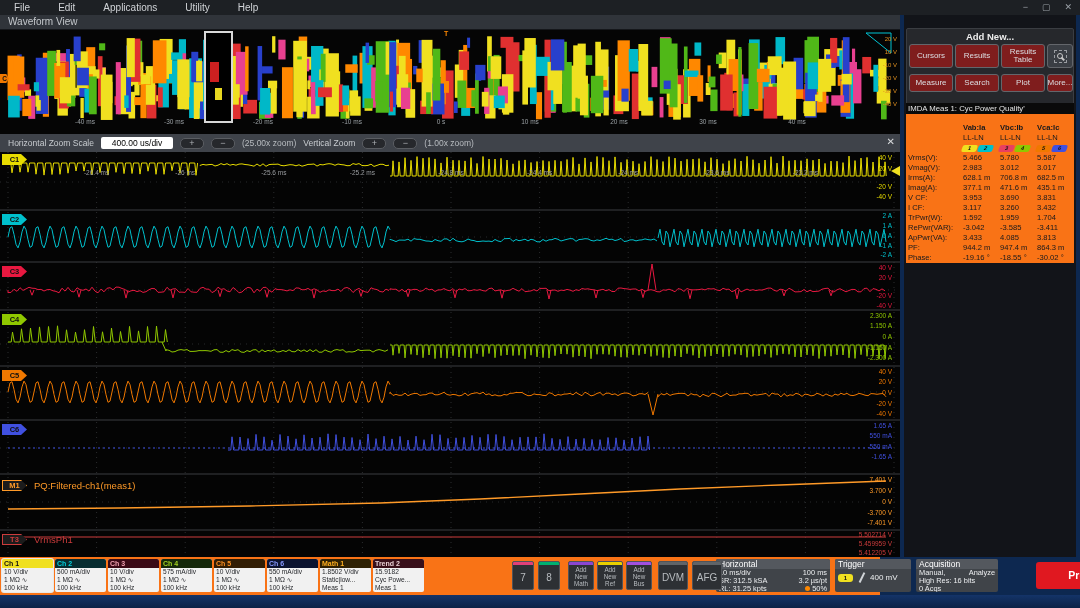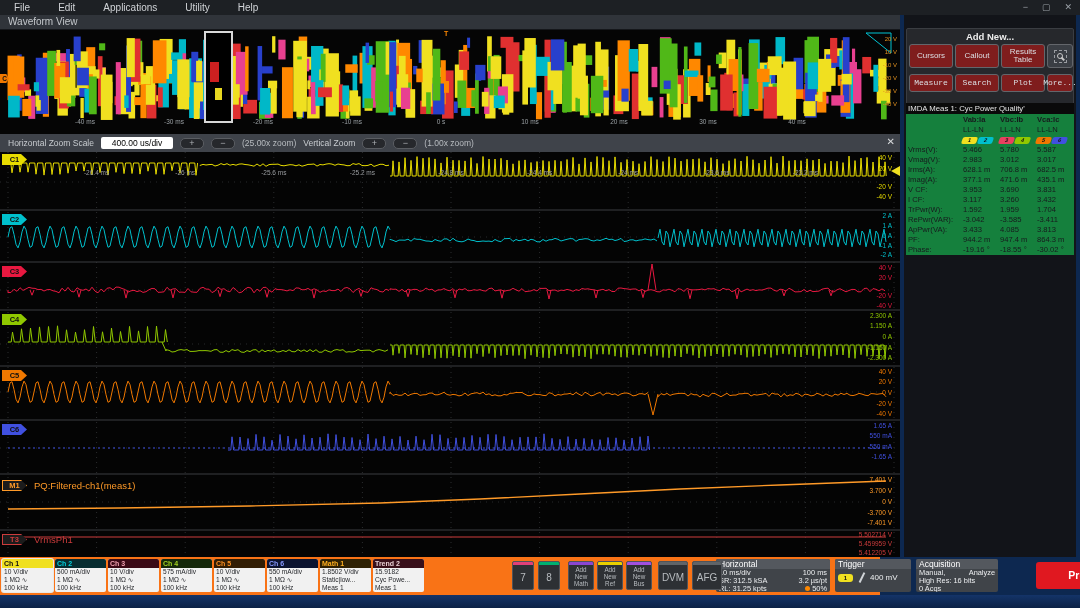--- a/index.html
+++ b/index.html
@@ -40,29 +40,29 @@
   .timelabel{position:absolute;top:17px;transform:translateX(-50%);font-size:6.5px;color:#9a9da0;white-space:nowrap;}
   .tracelabel{position:absolute;left:34px;font-size:9.5px;white-space:nowrap;}
   .trigarrow{position:absolute;right:0;top:14px;width:0;height:0;border-top:5px solid transparent;border-bottom:5px solid transparent;border-right:9px solid #f0e020;}
 
   
   .sidebar{position:absolute;left:904px;top:15px;width:172px;height:542px;background:#121419;}
   .addnew{position:absolute;left:2px;top:13px;width:168px;height:84px;background:#26282c;border:1px solid #3a3d42;border-radius:2px;}
   .an-title{position:absolute;left:0;top:2px;width:100%;text-align:center;color:#ececec;font-size:9.5px;font-weight:bold;}
   .an-btn{position:absolute;background:#7f1d1d;border:1px solid #63666b;border-radius:3px;color:#dcdfe3;font-size:8px;display:flex;align-items:center;justify-content:center;text-align:center;line-height:8.5px;}
   .r1{top:15px;height:24px;}
-  .r2{top:45px;height:18px;font-family:Liberation Mono, monospace;}
+  .r2{top:45px;height:18px;}
   .zoomsel{position:absolute;left:140px;top:15px;width:26px;height:24px;background:#3a3e44;border:1px solid #63666b;border-radius:3px;display:flex;align-items:center;justify-content:center;}
   .magbox{width:13px;height:13px;border:1px dashed #9a9da2;position:relative;}
   .mag{position:absolute;left:2px;top:2px;width:6px;height:6px;border:1.5px solid #c8c8c8;border-radius:50%;}
   .mag::after{content:"";position:absolute;width:4px;height:1.5px;background:#c8c8c8;transform:rotate(45deg);right:-3px;bottom:-2px;}
 
   .meas{position:absolute;left:2px;top:88px;width:168px;}
   .meas-title{height:11px;background:#0a0a0a;color:#e4e4e4;font-size:7.8px;line-height:11px;padding-left:2px;white-space:nowrap;}
-  .meas-body{background:#15803d;color:#17191d;padding-top:1px;}
+  .meas-body{background:#f97316;color:#17191d;padding-top:9px;}
   .mrow{display:flex;height:10px;line-height:10px;font-size:7.6px;}
   .mlabel{width:56px;padding-left:2px;white-space:nowrap;}
   .mcell{width:37px;padding-left:1px;white-space:nowrap;}
   .mhead .mcell{font-weight:bold;}
   .bprow{display:flex;height:10px;}
   .bpcell{width:37px;display:flex;align-items:center;}
   .bp{display:inline-block;width:15px;height:7px;border-radius:2px;transform:skewX(-18deg);font-size:5.5px;line-height:7px;text-align:center;color:#101010;font-weight:bold;margin-right:1px;}
   .msummary{border-top:1px solid #7a7a7a;margin-top:1px;padding:1px 0;}
   .msummary .mrow .mval{padding-left:22px;white-space:nowrap;}
 
@@ -661,21 +661,21 @@
 
   <div class="sidebar">
     <div class="addnew">
       <div class="an-title">Add New...</div>
       <div class="zoomsel">
         <div class="magbox">
             <div class="mag"></div>
           </div>
       </div>
     <div class="an-btn r1" style="left: 2px; width: 44px;">Cursors</div>
-        <div class="an-btn r1" style="left: 48px; width: 44px;">Callout</div>
+        <div class="an-btn r1" style="left: 48px; width: 44px;">Results</div>
         <div class="an-btn r1" style="left: 94px; width: 44px;">Results Table</div>
         <div class="an-btn r2" style="left: 2px; width: 44px;">Measure</div>
         <div class="an-btn r2" style="left: 48px; width: 44px;">Search</div>
         <div class="an-btn r2" style="left: 94px; width: 44px;">Plot</div>
         <div class="an-btn r2" style="left: 140px; width: 26px;">More...</div>
       </div>
     <div class="meas">
       <div class="meas-title">IMDA Meas 1: Cyc Power Quality'</div>
       <div class="meas-body">
           <div class="mrow mhead">

